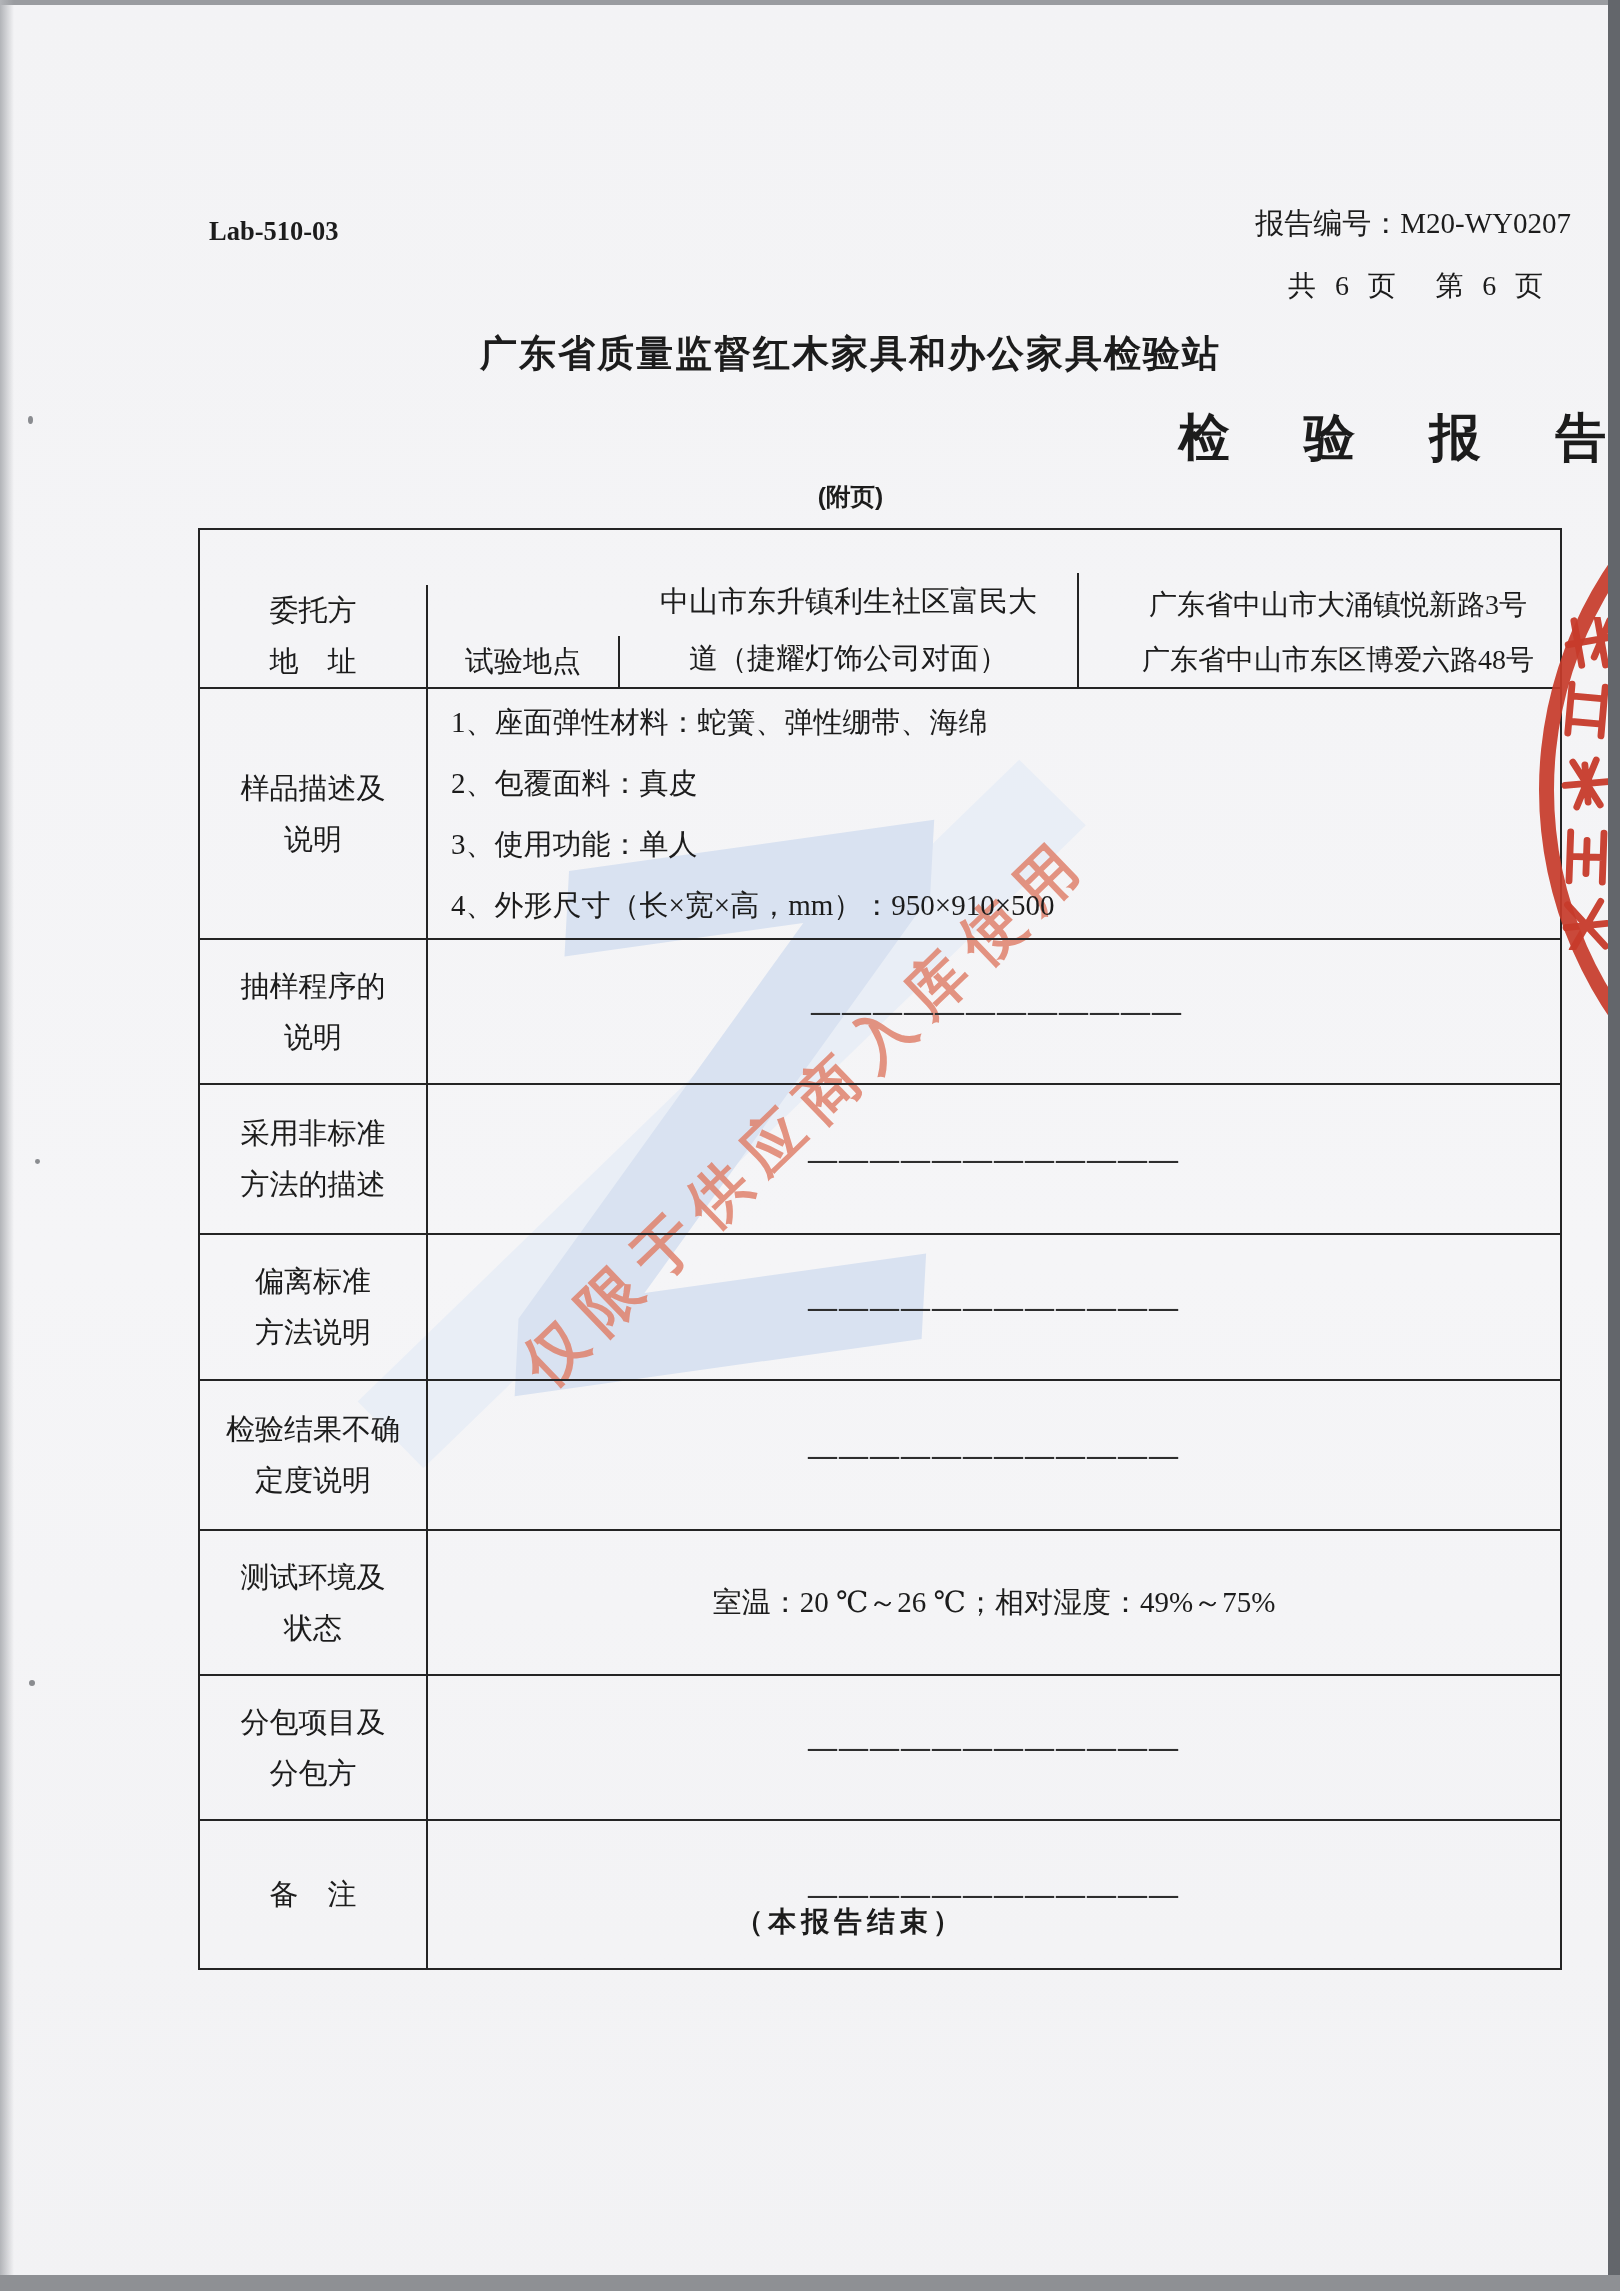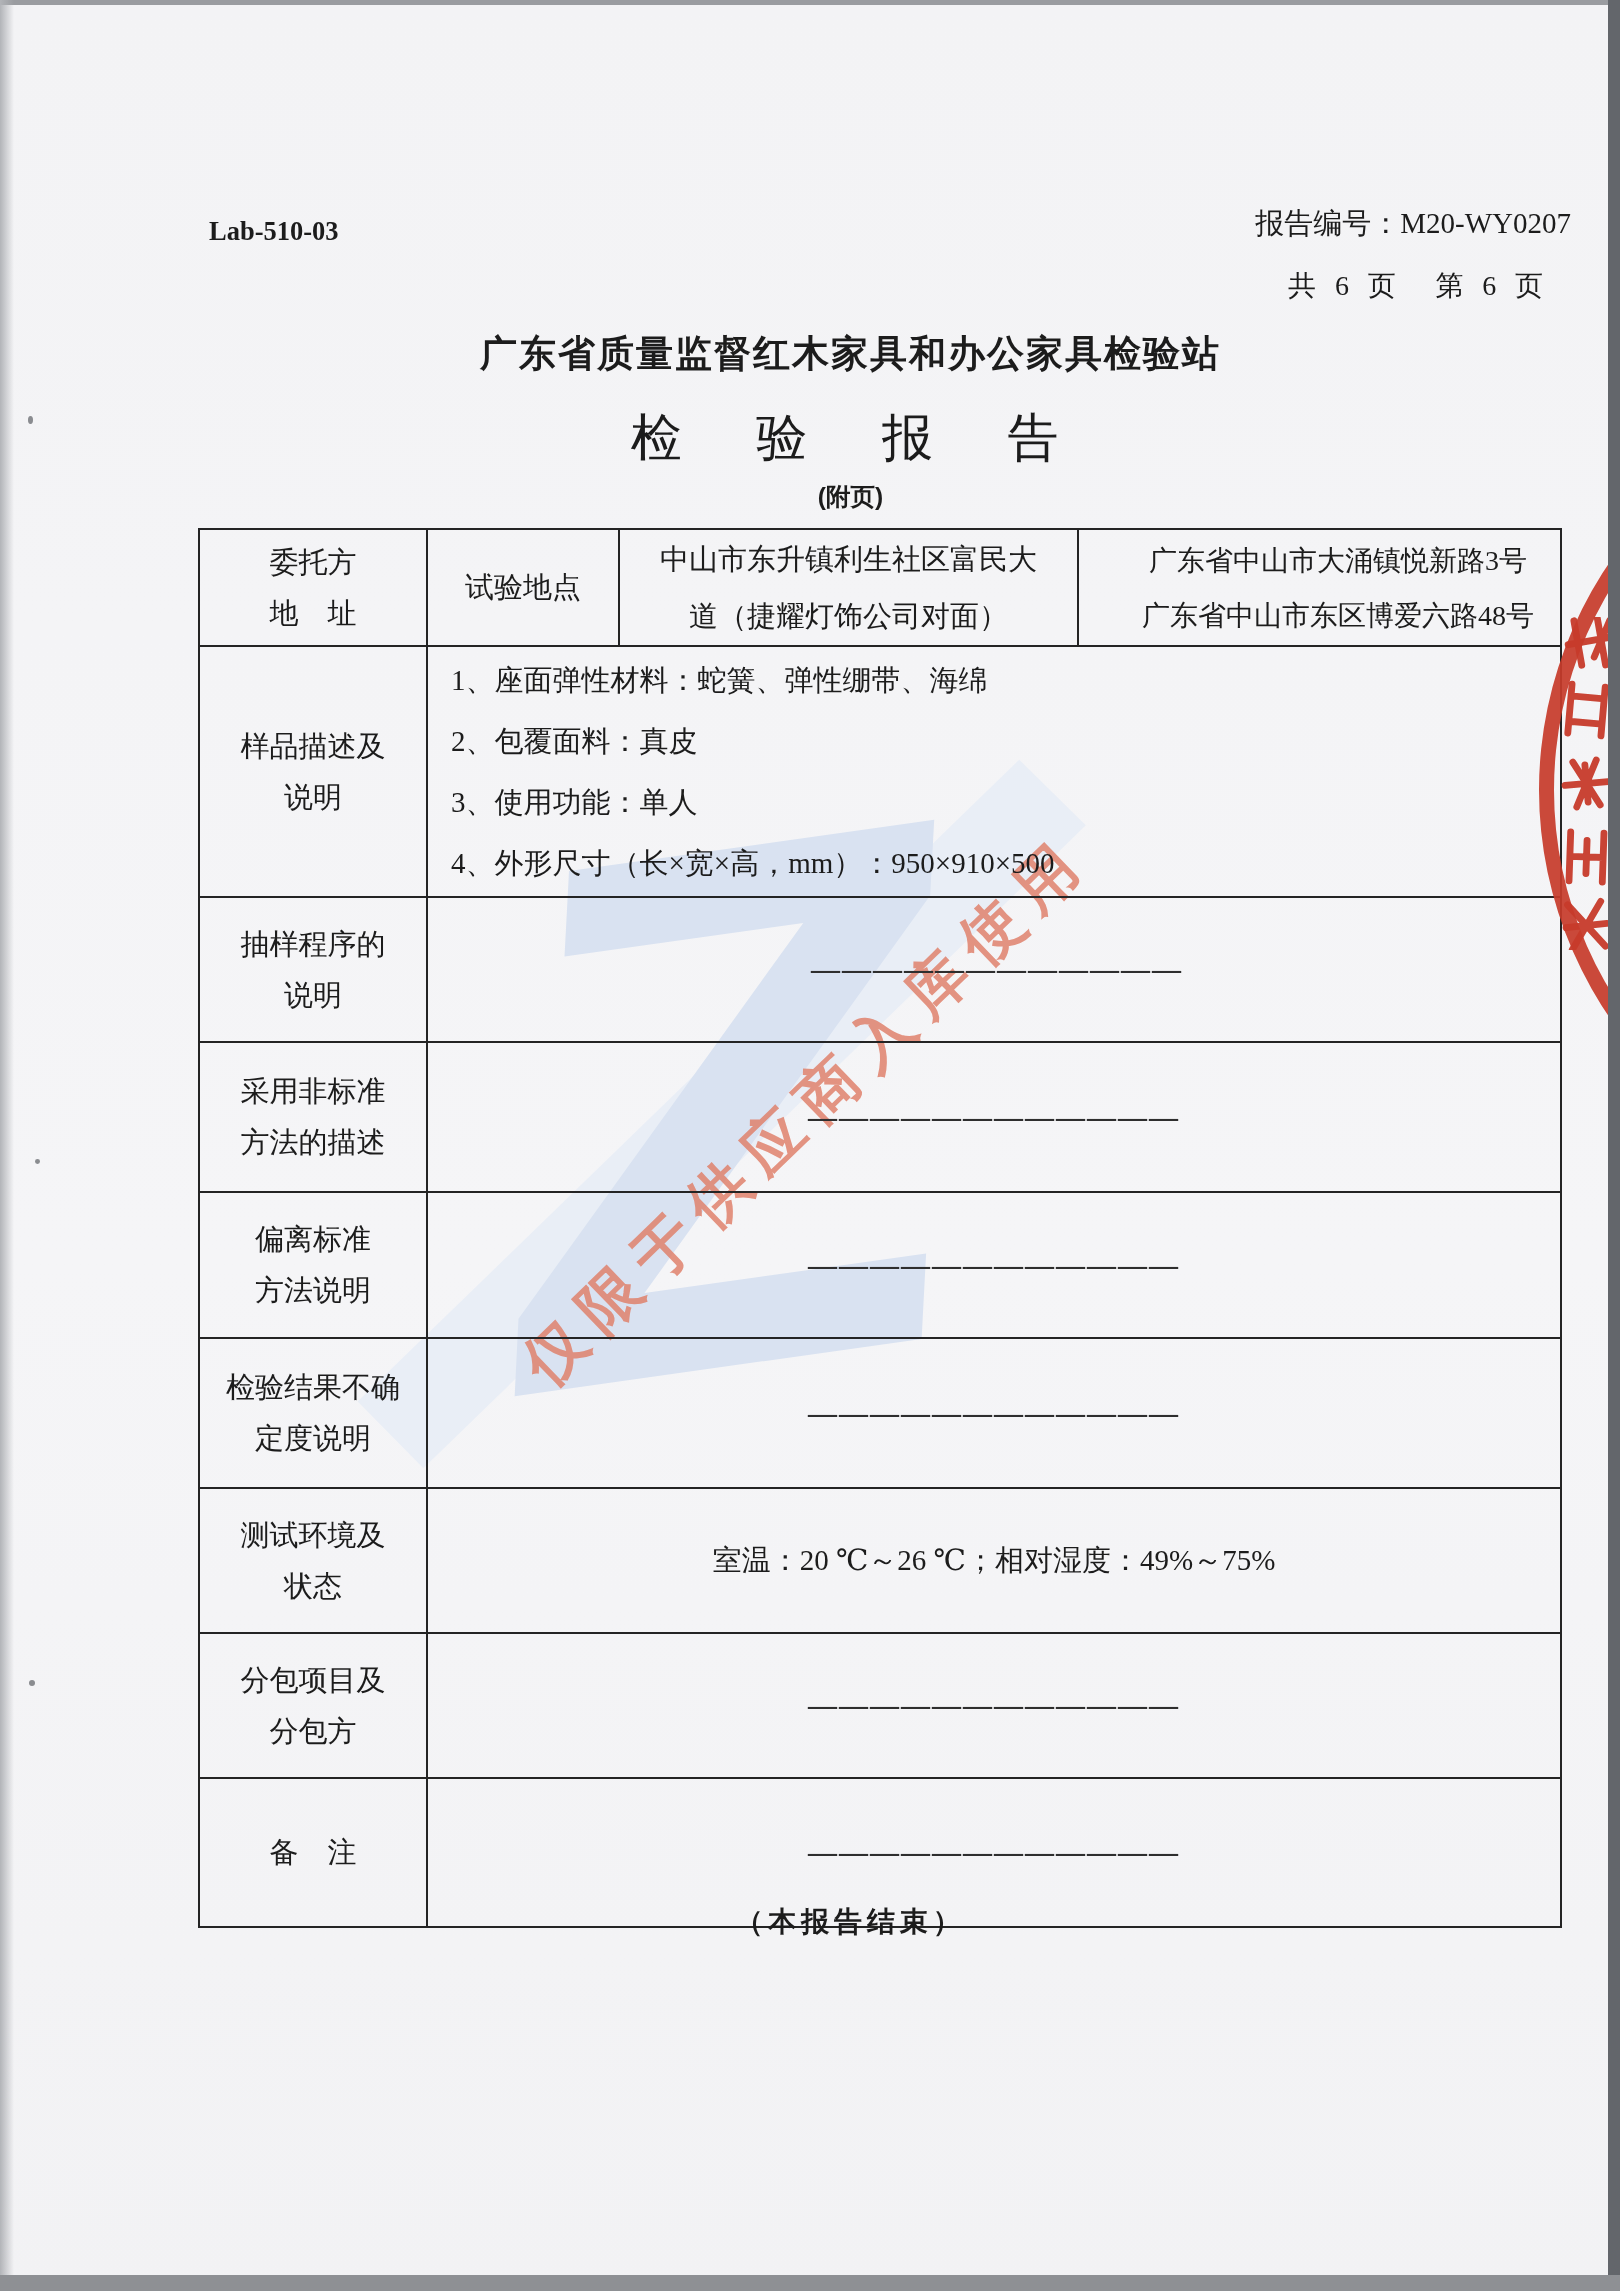--- a/index.html
+++ b/index.html
@@ -33,34 +33,34 @@
   .seal-glyphs{position:absolute;left:1552px;top:617px;z-index:3;opacity:.95;filter:blur(0.5px);}
 
   
   .abs{position:absolute;z-index:2;}
   .form-code{left:209px;top:216px;font-size:26.5px;font-weight:bold;}
   .report-no{right:49px;top:204px;font-size:29px;text-align:right;white-space:nowrap;}
   .pagination{right:71px;top:267px;font-size:28px;letter-spacing:5.9px;white-space:nowrap;}
   .center-block{left:83px;width:1535px;text-align:center;}
   .org-title{top:329px;font-size:37px;font-weight:bold;letter-spacing:2px;
     font-family:"Liberation Sans","DejaVu Sans",sans-serif;}
-  .doc-title{top:404px;font-size:51px;font-weight:normal;letter-spacing:11.8px;
-    font-family:"Liberation Sans","DejaVu Sans",sans-serif;}
+  .doc-title{top:404px;font-size:51px;font-weight:bold;letter-spacing:11.8px;
+    font-family:"Liberation Sans","DejaVu Sans",sans-serif;text-align:right;}
   .doc-subtitle{top:480px;font-size:24.5px;font-weight:bold;
     font-family:"Liberation Sans","DejaVu Sans",sans-serif;}
   .end-note{top:1903px;font-size:28px;font-weight:bold;letter-spacing:4.9px;}
 
   
   .report-table{
     position:absolute;left:198px;top:528px;width:1364px;z-index:2;
     border:2.9px solid #242424;box-sizing:border-box;background:transparent;
   }
   .trow{display:flex;border-bottom:2px solid #242424;box-sizing:border-box;}
   .trow:last-child{border-bottom:none;}
-  .r1{height:117px;} .r2{height:251px;} .r3{height:145px;gap:6px;} .r4{height:150px;}
+  .r1{height:159px;align-items:flex-end;} .r2{height:251px;} .r3{height:145px;gap:6px;} .r4{height:150px;}
   .r5{height:146px;} .r6{height:150px;} .r7{height:145px;} .r8{height:145px;}
   .r9{height:147px;}
   .cell{
     border-right:2px solid #242424;box-sizing:border-box;
     display:flex;flex-direction:column;justify-content:center;align-items:center;
     font-size:29px;line-height:51px;
   }
   .cell:last-child{border-right:none;}
   .w1{width:228px;} .w2{width:459px;} .w3{width:192px;} .w4{flex:1;} .wrest{flex:1;}
   .desc{align-items:flex-start;padding-left:23px;line-height:61px;}

